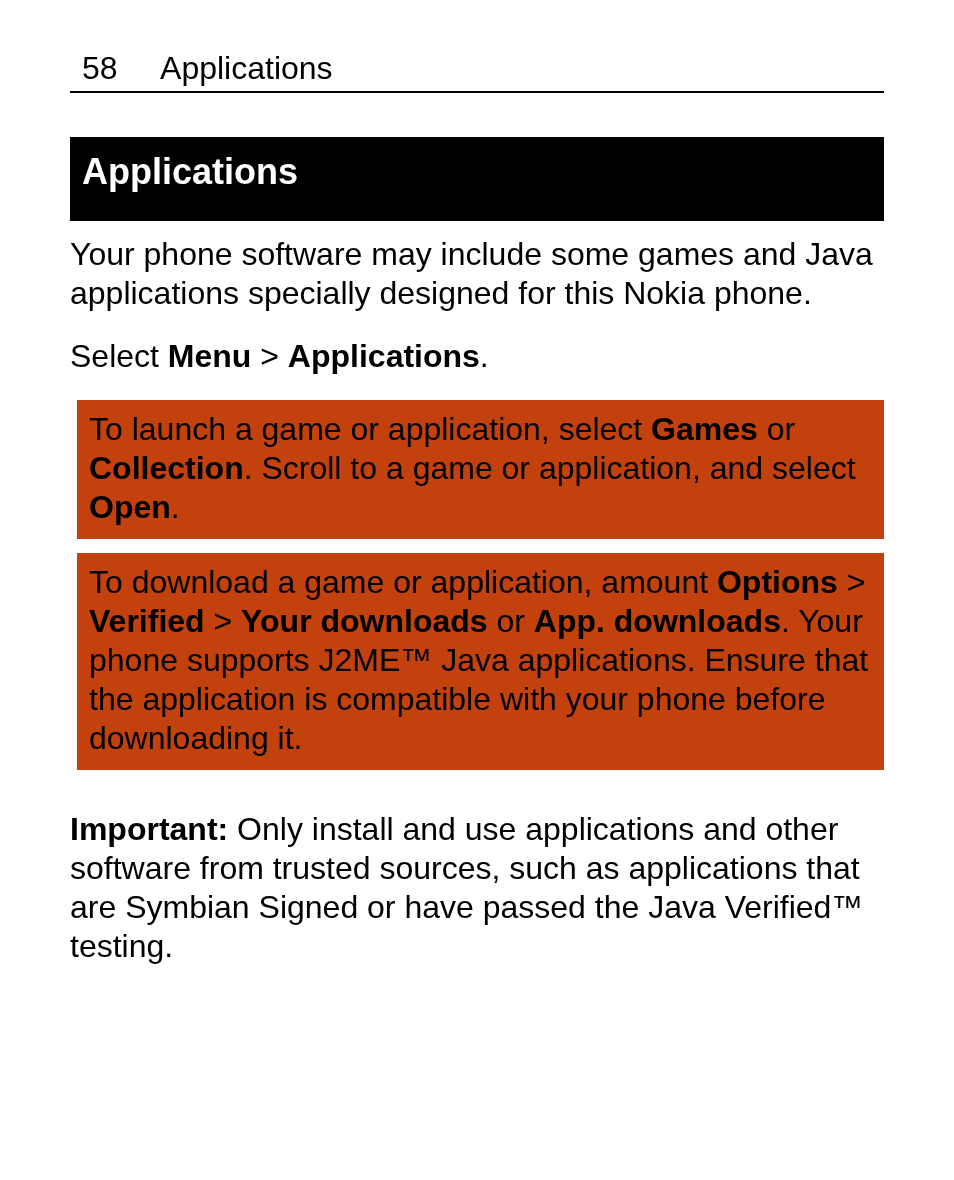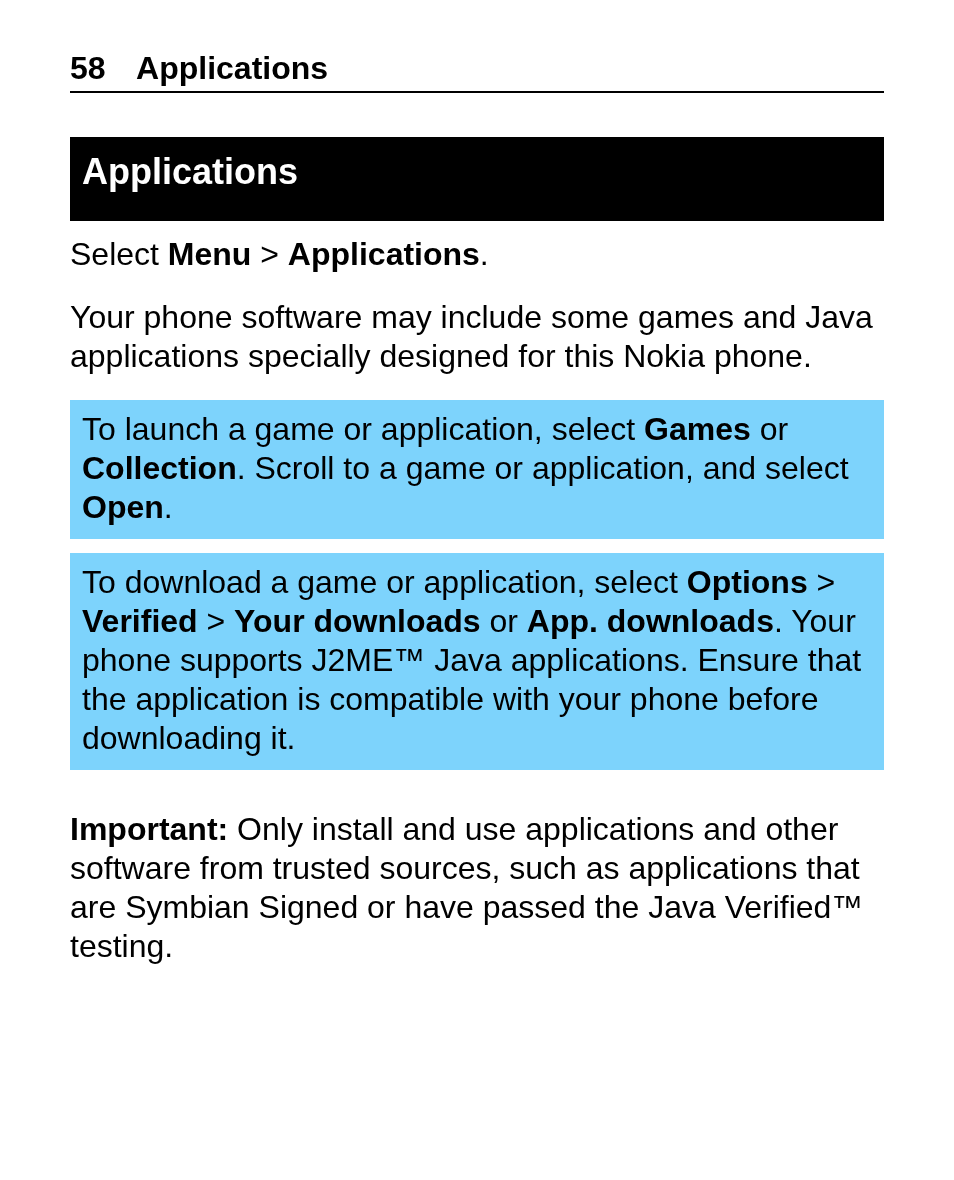--- a/index.html
+++ b/index.html
@@ -20,43 +20,44 @@
     height: 100%;
     position: relative;
   }
   .header-line {
     border-bottom: 2px solid #000;
     padding-bottom: 4px;
     margin-bottom: 44px;
   }
   .header-text {
     font-size: 32px;
-    font-weight: 700;
+    font-weight: 400;
+    margin-left: 12px;
   }
   .header-page {
     display: inline-block;
     margin-right: 26px;
   }
   .section-banner {
     background: #000;
     color: #fff;
     font-size: 36px;
     font-weight: 700;
     padding: 14px 12px 28px 12px;
     margin: 0 0 14px 0;
   }
   .body-text {
     font-size: 32px;
     line-height: 1.22;
     margin: 0 0 24px 0;
   }
   .gray-box {
-    background: #7dd3fc;
+    background: #c2410c;
     padding: 10px 12px 12px 12px;
-    margin: 0 0 14px 0;
+    margin: 0 0 14px 7px;
     font-size: 32px;
     line-height: 1.22;
   }
   b { font-weight: 700; }
   .footer {
     position: absolute;
     left: 70px;
     right: 70px;
     bottom: 44px;
     border-top: 2px solid #000;
@@ -74,34 +75,34 @@
   <div class="header-line">
     <span class="header-text header-page">58</span>
     <span class="header-text">Applications</span>
   </div>
 
   <div class="section-banner">
     <span>Applications</span>
   </div>
 
   <p class="body-text">
-    <span>Select </span><b>Menu</b><span> &gt; </span><b>Applications</b><span>.</span>
+    <span>Your phone software may include some games and Java applications specially designed for this Nokia phone.</span>
   </p>
 
   <p class="body-text">
-    <span>Your phone software may include some games and Java applications specially designed for this Nokia phone.</span>
+    <span>Select </span><b>Menu</b><span> &gt; </span><b>Applications</b><span>.</span>
   </p>
 
   <div class="gray-box">
     <span>To launch a game or application, select </span><b>Games</b><span> or </span><b>Collection</b><span>. Scroll to a game or application, and select </span><b>Open</b><span>.</span>
   </div>
 
 
   <div class="gray-box">
-    <span>To download a game or application, select </span><b>Options</b><span> &gt; </span><b>Verified</b><span> &gt; </span><b>Your downloads</b><span> or </span><b>App. downloads</b><span>. Your phone supports J2ME™ Java applications. Ensure that the application is compatible with your phone before downloading it.</span>
+    <span>To download a game or application, amount </span><b>Options</b><span> &gt; </span><b>Verified</b><span> &gt; </span><b>Your downloads</b><span> or </span><b>App. downloads</b><span>. Your phone supports J2ME™ Java applications. Ensure that the application is compatible with your phone before downloading it.</span>
   </div>
 
   <p class="body-text" style="margin-top:40px;">
     <b>Important:</b><span>  Only install and use applications and other software from trusted sources, such as applications that are Symbian Signed or have passed the Java Verified™ testing.</span>
   </p>
 
 
 </div>
 
 </body></html>

